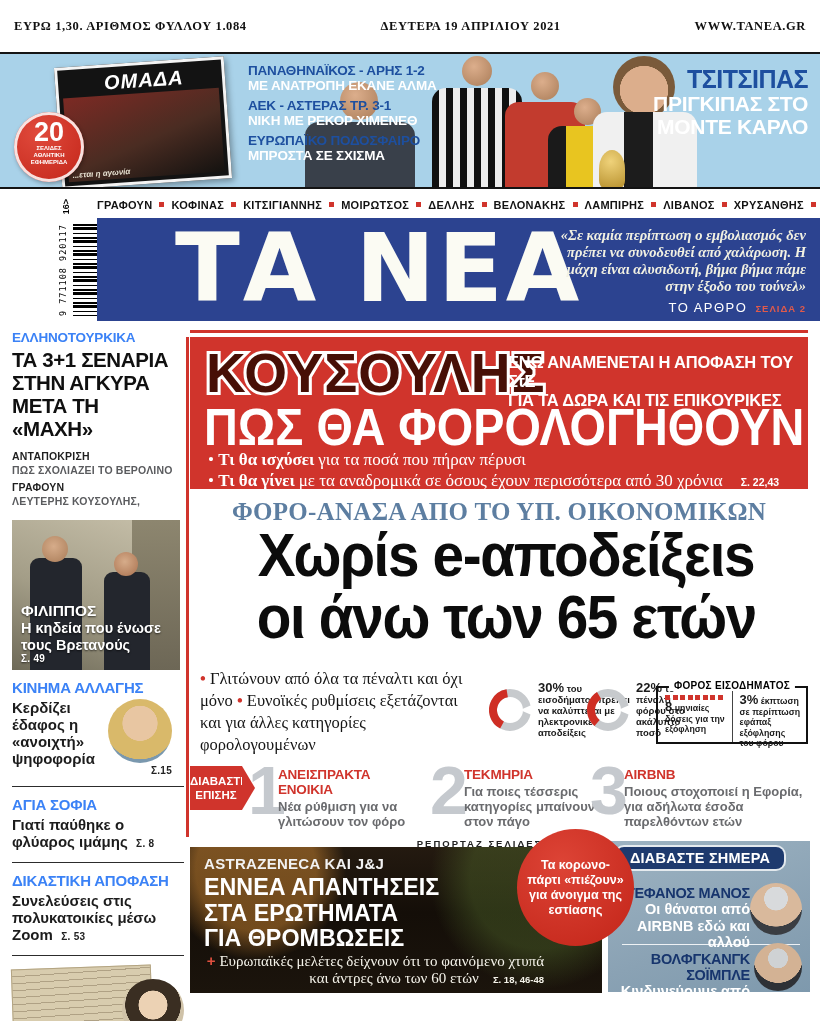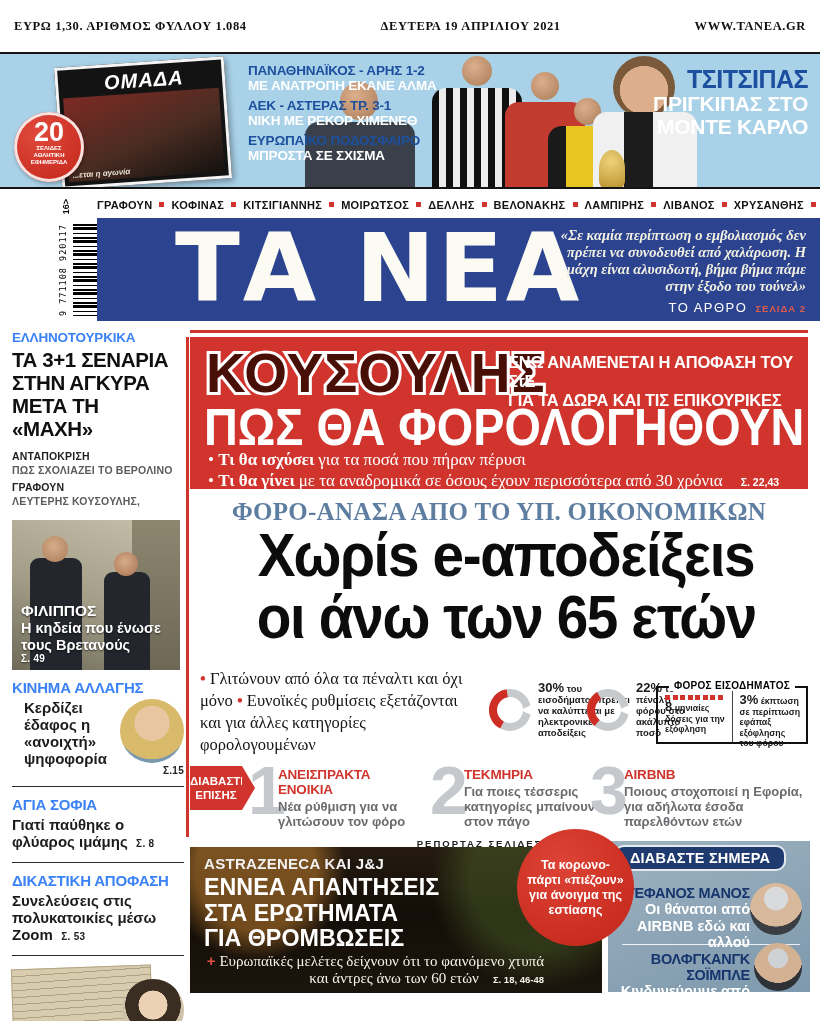--- a/index.html
+++ b/index.html
@@ -77,21 +77,21 @@
   .philip{position:relative;margin-top:12px;width:168px;height:150px;overflow:hidden;cursor:pointer;
           background:linear-gradient(200deg,#c8c1ab 0%,#a39d87 55%,#6e robben 0);
           background:linear-gradient(200deg,#c8c1ab 0%,#a39d87 55%,#6e6a58 100%);}
   .ph-fig{position:absolute;background:#23262d;border-radius:9px 9px 0 0;}
   .ph-head{position:absolute;border-radius:50%;}
   .ph-cap{position:absolute;left:9px;right:6px;bottom:6px;color:#fff;text-shadow:0 1px 2px rgba(0,0,0,.65);}
   .ph-k{font-weight:900;font-size:15.5px;}
   .ph-t{font-weight:600;font-size:14.5px;line-height:16.5px;}
   .lc-item{margin-top:9px;cursor:pointer;}
   .lc-item .txt{font-size:15px;line-height:17px;font-weight:600;color:#1c1c1c;}
-  .lc-row{display:flex;justify-content:flex-end;align-items:flex-start;}
+  .lc-row{display:flex;justify-content:flex-start;align-items:flex-start;}
   .circ{border-radius:50%;flex:none;}
   .fofi{width:64px;height:64px;background:radial-gradient(circle at 50% 38%,#e8c6a2 0 34%,#d9b96a 35% 70%,#7a98ae 71%);}
   .lc-hr{border:none;border-top:1.5px solid #2c2c2c;margin:10px 0 9px 0;}
   .check-wrap{position:relative;height:84px;margin-top:4px;}
   .check{position:absolute;left:0;top:2px;width:138px;height:66px;transform:rotate(-2deg);
          background:#d8ccae;border:1px solid #b3a482;
          background-image:repeating-linear-gradient(178deg,rgba(70,50,25,0) 0 6px,rgba(70,50,25,.28) 6px 7px);}
   .byron{position:absolute;right:0;top:14px;width:62px;height:62px;
          background:radial-gradient(circle at 50% 42%,#ecd2b4 0 30%,#3a2e22 31% 58%,#cfc2a8 59%);}
 

